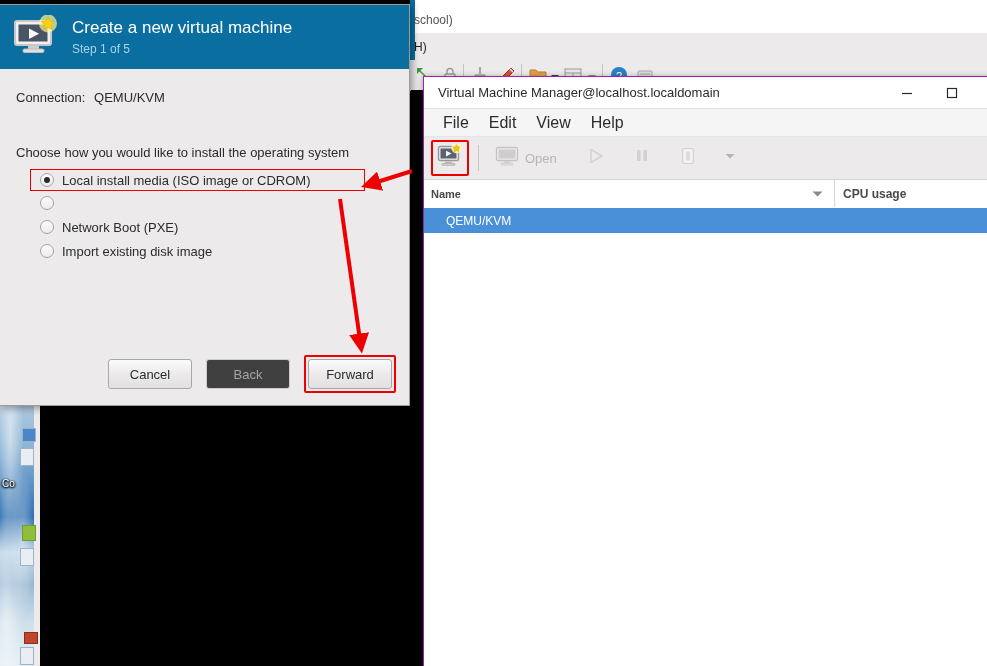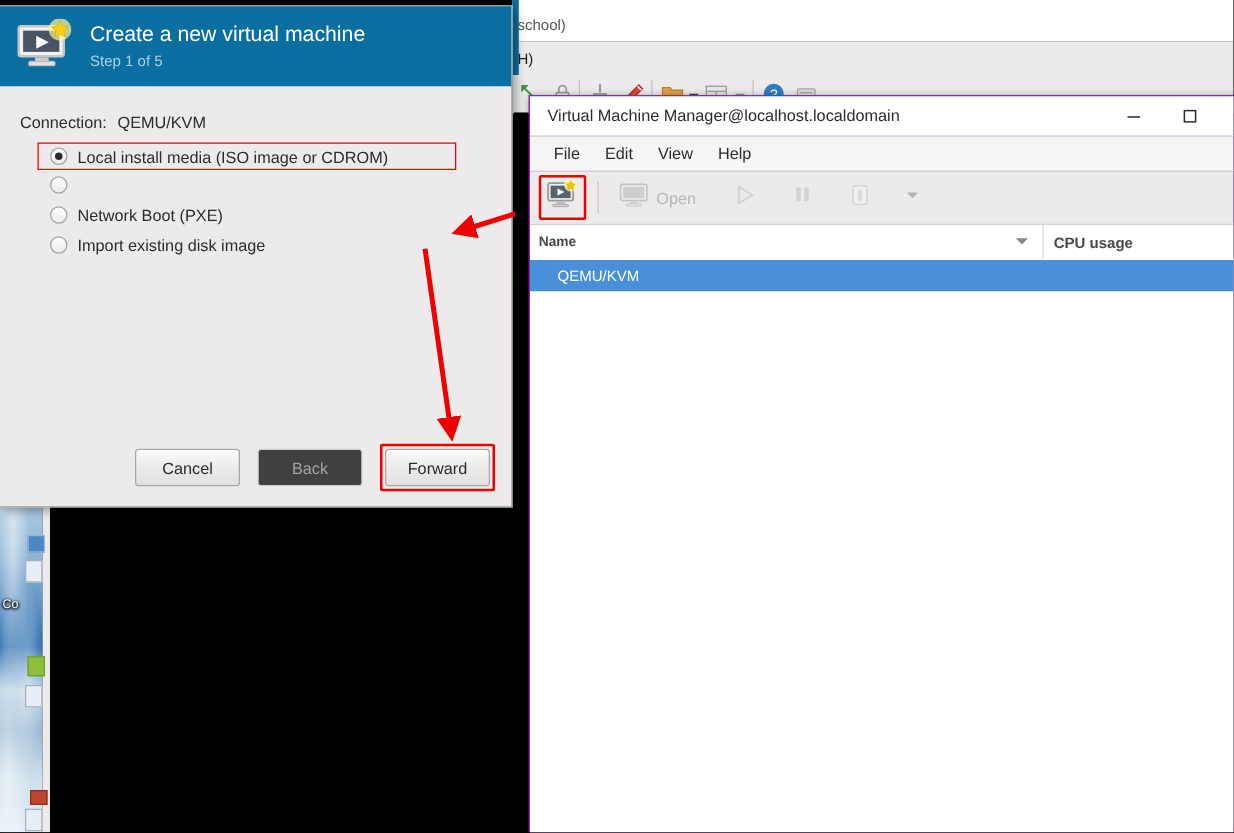--- a/index.html
+++ b/index.html
@@ -135,21 +135,21 @@
 
   .vmm-menubar {
     height: 27px;
     background: #f6f5f5;
     display: flex;
     align-items: center;
     padding-left: 9px;
     border-bottom: 1px solid #e6e4e4;
   }
   .menu-item {
-    font-size: 13px;
+    font-size: 16px;
     color: #2b2b2b;
     padding: 3px 10px;
     cursor: default;
   }
 
   .vmm-toolbar {
     height: 42px;
     background: #eceaea;
     border-bottom: 1px solid #d4d1d1;
     display: flex;
@@ -592,20 +592,21 @@
         <div class="dlg-step">Step 1 of 5</div>
       </div>
     </div>
 
     <div class="dlg-body">
       <div class="dlg-conn">
         <span>Connection:</span>
         <span style="margin-left:5px;">QEMU/KVM</span>
       </div>
 
+      <div class="dlg-question">Choose how you would like to install the operating system</div>
 
       <div class="radio-group">
         <div class="radio-row highlighted">
           <span class="radio-mark checked"></span>
           <span class="radio-label">Local install media (ISO image or CDROM)</span>
         </div>
         <div class="radio-row plain">
           <span class="radio-mark"></span>
         </div>
         <div class="radio-row plain">

